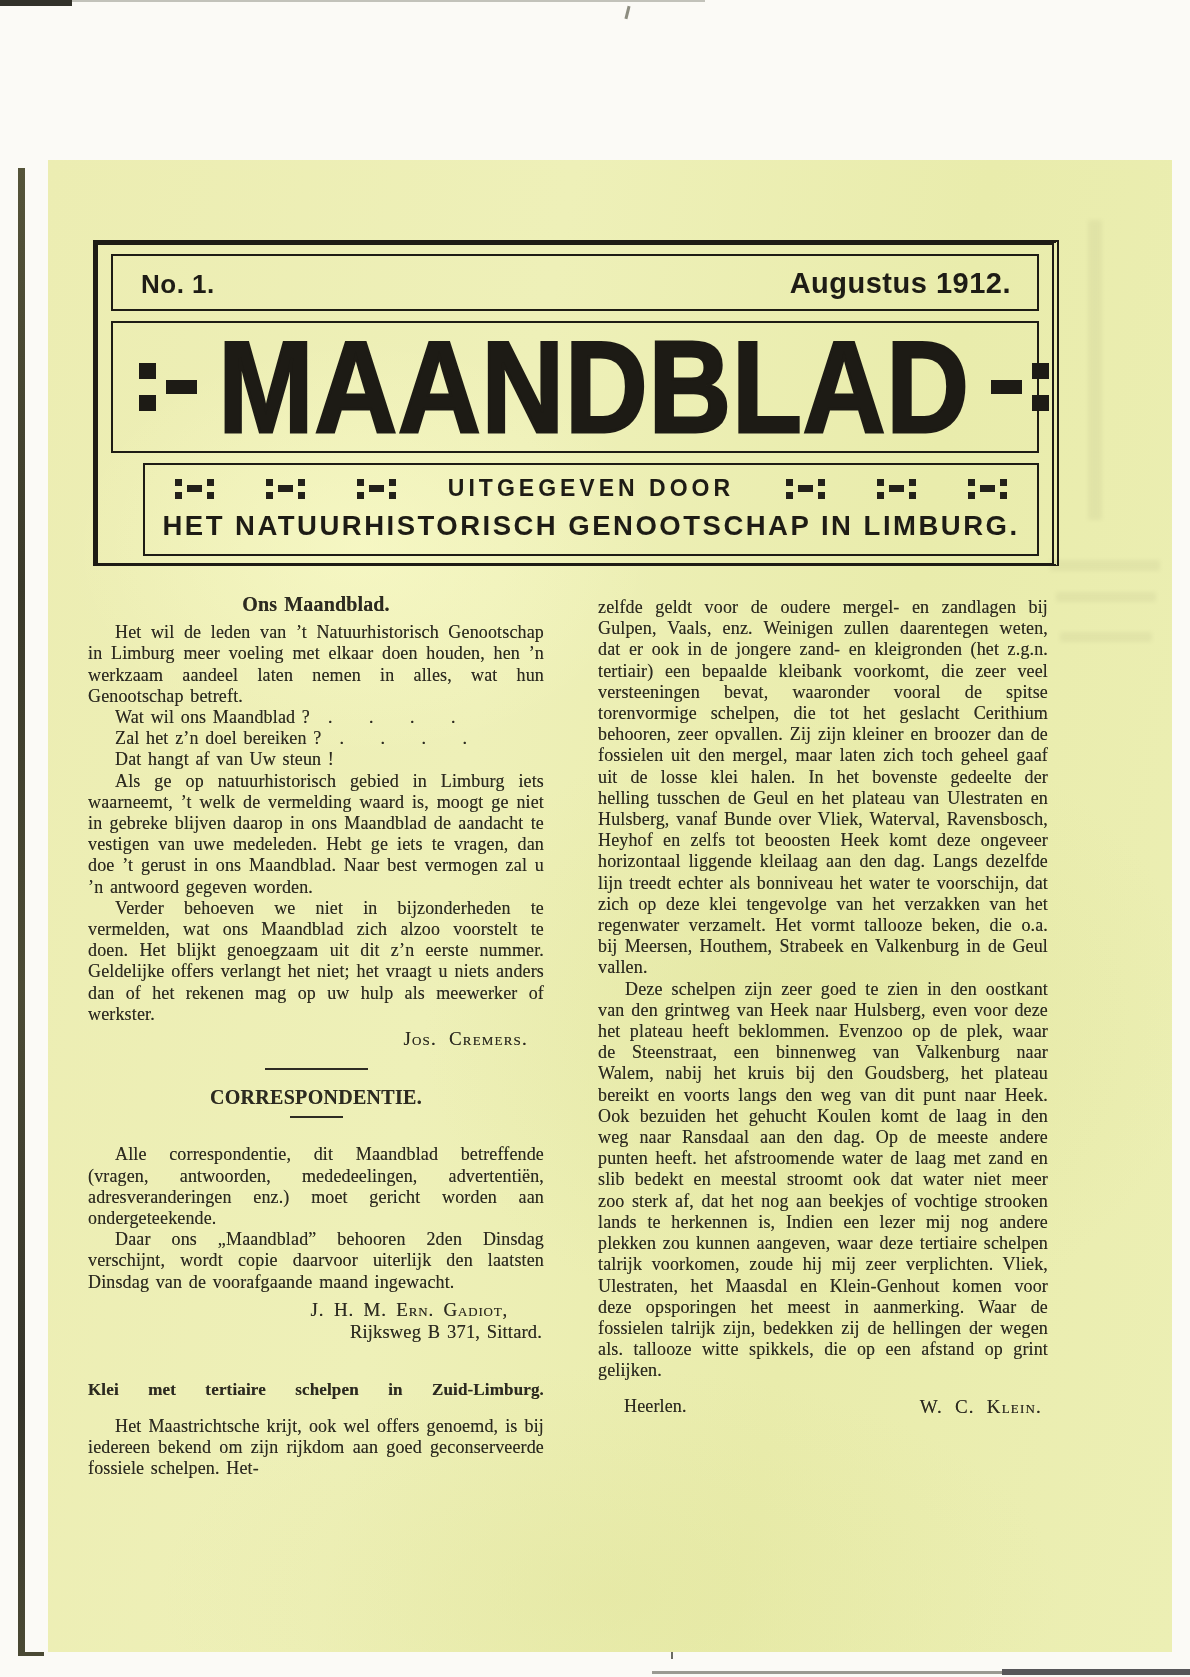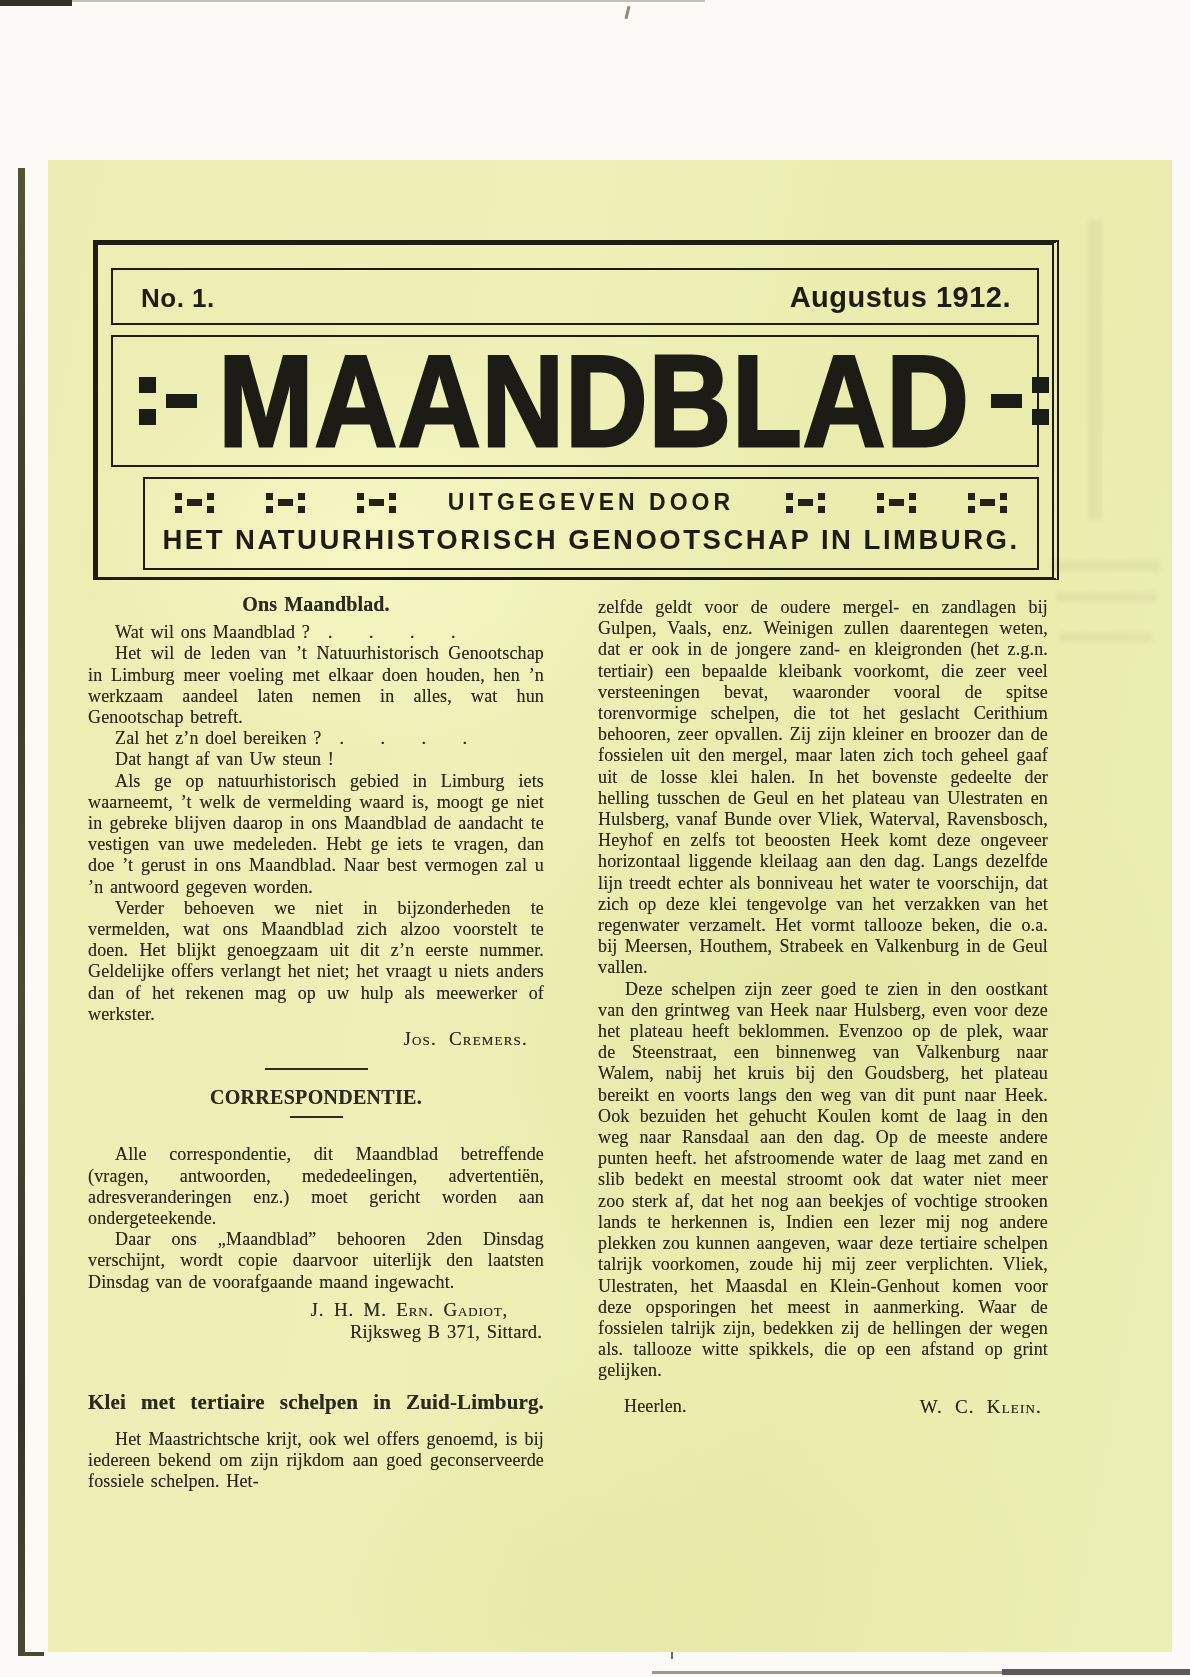--- a/index.html
+++ b/index.html
@@ -22,21 +22,21 @@
     background:
       radial-gradient(ellipse 420px 300px at 28% 26%,rgba(252,253,205,.55),rgba(252,253,205,0) 70%),
       radial-gradient(ellipse 520px 420px at 68% 58%,rgba(214,219,140,.30),rgba(214,219,140,0) 75%),
       radial-gradient(ellipse 600px 300px at 50% 96%,rgba(222,226,150,.35),rgba(222,226,150,0) 75%),
       linear-gradient(100deg,#ecedb2,#eef0b8 38%,#e9ecac 68%,#ecefb4);
   }
 
   
   .masthead{position:absolute;left:45px;top:80px;width:966px;box-sizing:border-box;
     border:5px solid #1e1c15;border-right:7px double #1e1c15;border-bottom-width:3px;
-    padding:23px 13px 7px;font-family:"Liberation Sans","DejaVu Sans",sans-serif;color:#1e1c15;}
+    padding:9px 13px 7px;font-family:"Liberation Sans","DejaVu Sans",sans-serif;color:#1e1c15;}
   .mh-box{border:2px solid #1e1c15;}
   .mh-box1{display:flex;justify-content:space-between;align-items:baseline;
     padding:11px 26px 9px 28px;margin-bottom:10px;font-weight:bold;}
   .mh-issue{font-size:26px;letter-spacing:.5px;}
   .mh-date{font-size:29px;letter-spacing:.5px;}
   .mh-box2{height:128px;margin-bottom:10px;display:flex;align-items:center;justify-content:space-between;}
   .mh-title-wrap{width:742px;display:flex;justify-content:center;overflow:visible;}
   .mh-title{display:inline-block;font-size:130px;line-height:124px;font-weight:bold;
     letter-spacing:1px;transform:scaleX(.88);transform-origin:center;
     -webkit-text-stroke:3px #1d1b15;color:#1d1b15;white-space:nowrap;}
@@ -57,21 +57,21 @@
   .col{position:absolute;font-size:18px;line-height:21.2px;text-align:justify;
     word-spacing:2px;letter-spacing:.15px;text-shadow:0 0 .5px rgba(40,38,28,.55);}
   .col-left{left:40px;top:434px;width:456px;}
   .col-right{left:550px;top:437px;width:450px;}
   .col p{margin:0;}
   .ind{text-indent:27px;}
   .it{}
   h3{margin:0;font-weight:bold;}
   .a-title{font-size:20px;text-align:center;margin:0 0 7px;}
   .corr-title{font-size:20px;text-align:center;letter-spacing:.3px;margin:0 0 8px;}
-  .klei-title{font-size:21px;margin:49px 0 15px;text-align:justify;text-align-last:justify;}
+  .klei-title{font-size:17px;margin:36px 0 15px;text-align:justify;text-align-last:justify;}
   .sig-right{text-align:right;padding-right:16px;font-variant:small-caps;font-size:19px;
     letter-spacing:1.2px;word-spacing:6px;margin-top:3px;}
   .rule-med{border:0;border-top:2px solid #2e2c23;width:103px;margin:19px auto 17px;}
   .rule-sm{border:0;border-top:2px solid #2e2c23;width:53px;margin:0 auto 26px;}
   .sig-name{text-align:right;padding-right:36px;font-variant:small-caps;font-size:19px;
     letter-spacing:.8px;word-spacing:4px;margin-top:6px;}
   .sig-addr{text-align:right;padding-right:2px;font-size:18.5px;margin-top:2px;}
   .rc-footer{display:flex;justify-content:space-between;margin-top:14px;padding:0 6px 0 26px;}
   .rc-sig{font-variant:small-caps;font-size:19px;letter-spacing:1.2px;word-spacing:6px;}
 </style>
@@ -187,22 +187,22 @@
               <i></i>
             </span>
           </span>
       </div>
       <div class="mh-publisher">HET NATUURHISTORISCH GENOOTSCHAP IN LIMBURG.</div>
     </div>
   </div>
 
   <div class="col col-left">
     <h3 class="a-title">Ons Maandblad.</h3>
+    <p class="ind"><span>Het wil de leden van ’t Natuurhistorisch Genootschap in Limburg meer voeling met elkaar doen houden, hen ’n werkzaam aandeel laten nemen in alles, wat hun Genootschap betreft.</span></p>
     <p class="ind"><span>Wat wil ons Maandblad ? .  .  .  .</span></p>
-    <p class="ind"><span>Het wil de leden van ’t Natuurhistorisch Genootschap in Limburg meer voeling met elkaar doen houden, hen ’n werkzaam aandeel laten nemen in alles, wat hun Genootschap betreft.</span></p>
     <p class="ind"><span>Zal het z’n doel bereiken ? .  .  .  .</span></p>
     <p class="ind"><span>Dat hangt af van </span><span class="it">Uw</span><span> steun !</span></p>
     <p class="ind"><span>Als ge op natuurhistorisch gebied in Limburg iets waarneemt, ’t welk de vermelding waard is, moogt ge niet in gebreke blijven daarop in ons Maandblad de aandacht te vestigen van uwe medeleden.  Hebt ge iets te vragen, dan doe ’t gerust in ons Maandblad.  Naar best vermogen zal u ’n antwoord gegeven worden.</span></p>
     <p class="ind"><span>Verder behoeven we niet in bijzonderheden te vermelden, wat ons Maandblad zich alzoo voorstelt te doen.  Het blijkt genoegzaam uit dit z’n eerste nummer.  Geldelijke offers verlangt het niet; het vraagt u niets anders dan of het rekenen mag op uw hulp als meewerker of werkster.</span></p>
     <div class="sig-right">Jos. Cremers.</div>
 
     <hr class="rule-med">
 
     <h3 class="corr-title">CORRESPONDENTIE.</h3>
     <hr class="rule-sm">

